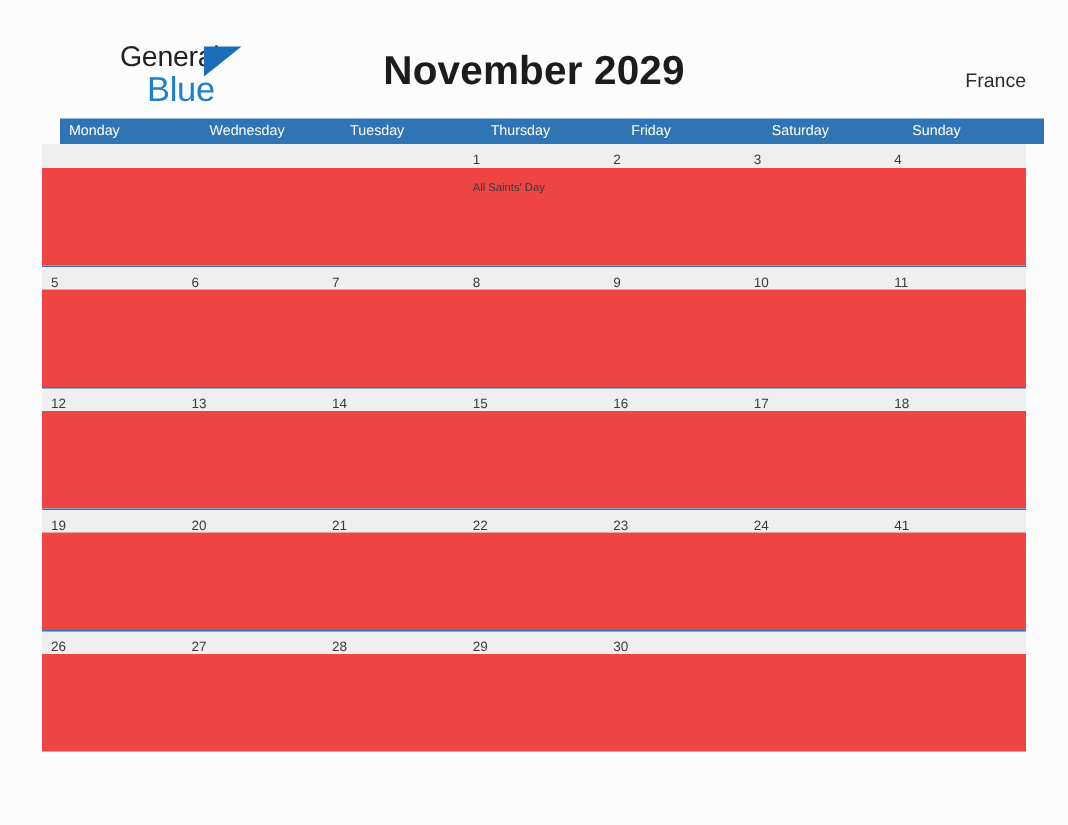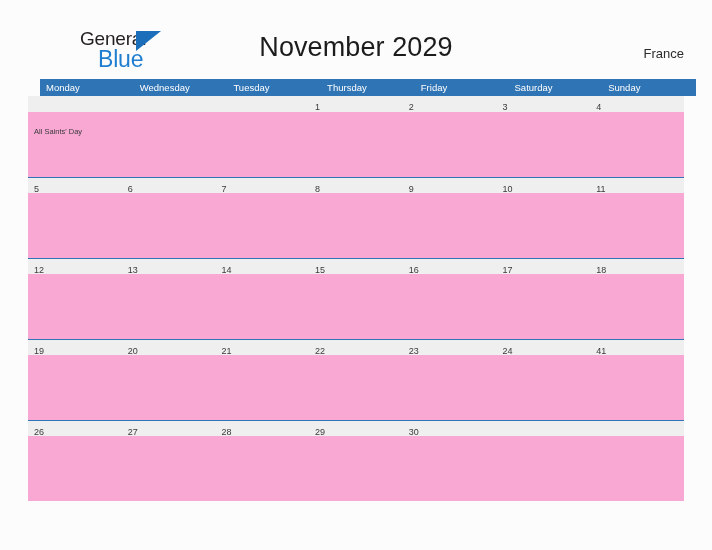--- a/index.html
+++ b/index.html
@@ -72,21 +72,21 @@
 
   .month-title {
     position: absolute;
     left: 0;
     top: 32px;
     width: 712px;
     text-align: center;
     font-size: 27px;
     color: #1c1c1c;
     font-family: "Liberation Sans", sans-serif;
-    font-weight: normal;
+    font-weight: bold;
     letter-spacing: 0.1px;
   }
 
   .country {
     position: absolute;
     right: 28px;
     top: 46px;
     font-size: 13px;
     color: #2b2b2b;
     font-family: "Liberation Sans", sans-serif;
@@ -132,22 +132,21 @@
     border-top: 1px solid #2f74b5;
     box-sizing: border-box;
   }
   .week-row.first .date-band {
     border-top: none;
   }
   .week-row .body-band {
     display: flex;
     width: 656px;
     height: 65px;
-    background: #f9a8d4;
-    flex-direction: column;
+    background: #ef4444;
   }
 
   .day-cell {
     width: 93.714px;
     box-sizing: border-box;
     padding-left: 6px;
   }
   .day-num {
     font-size: 9px;
     color: #3a3a3a;

